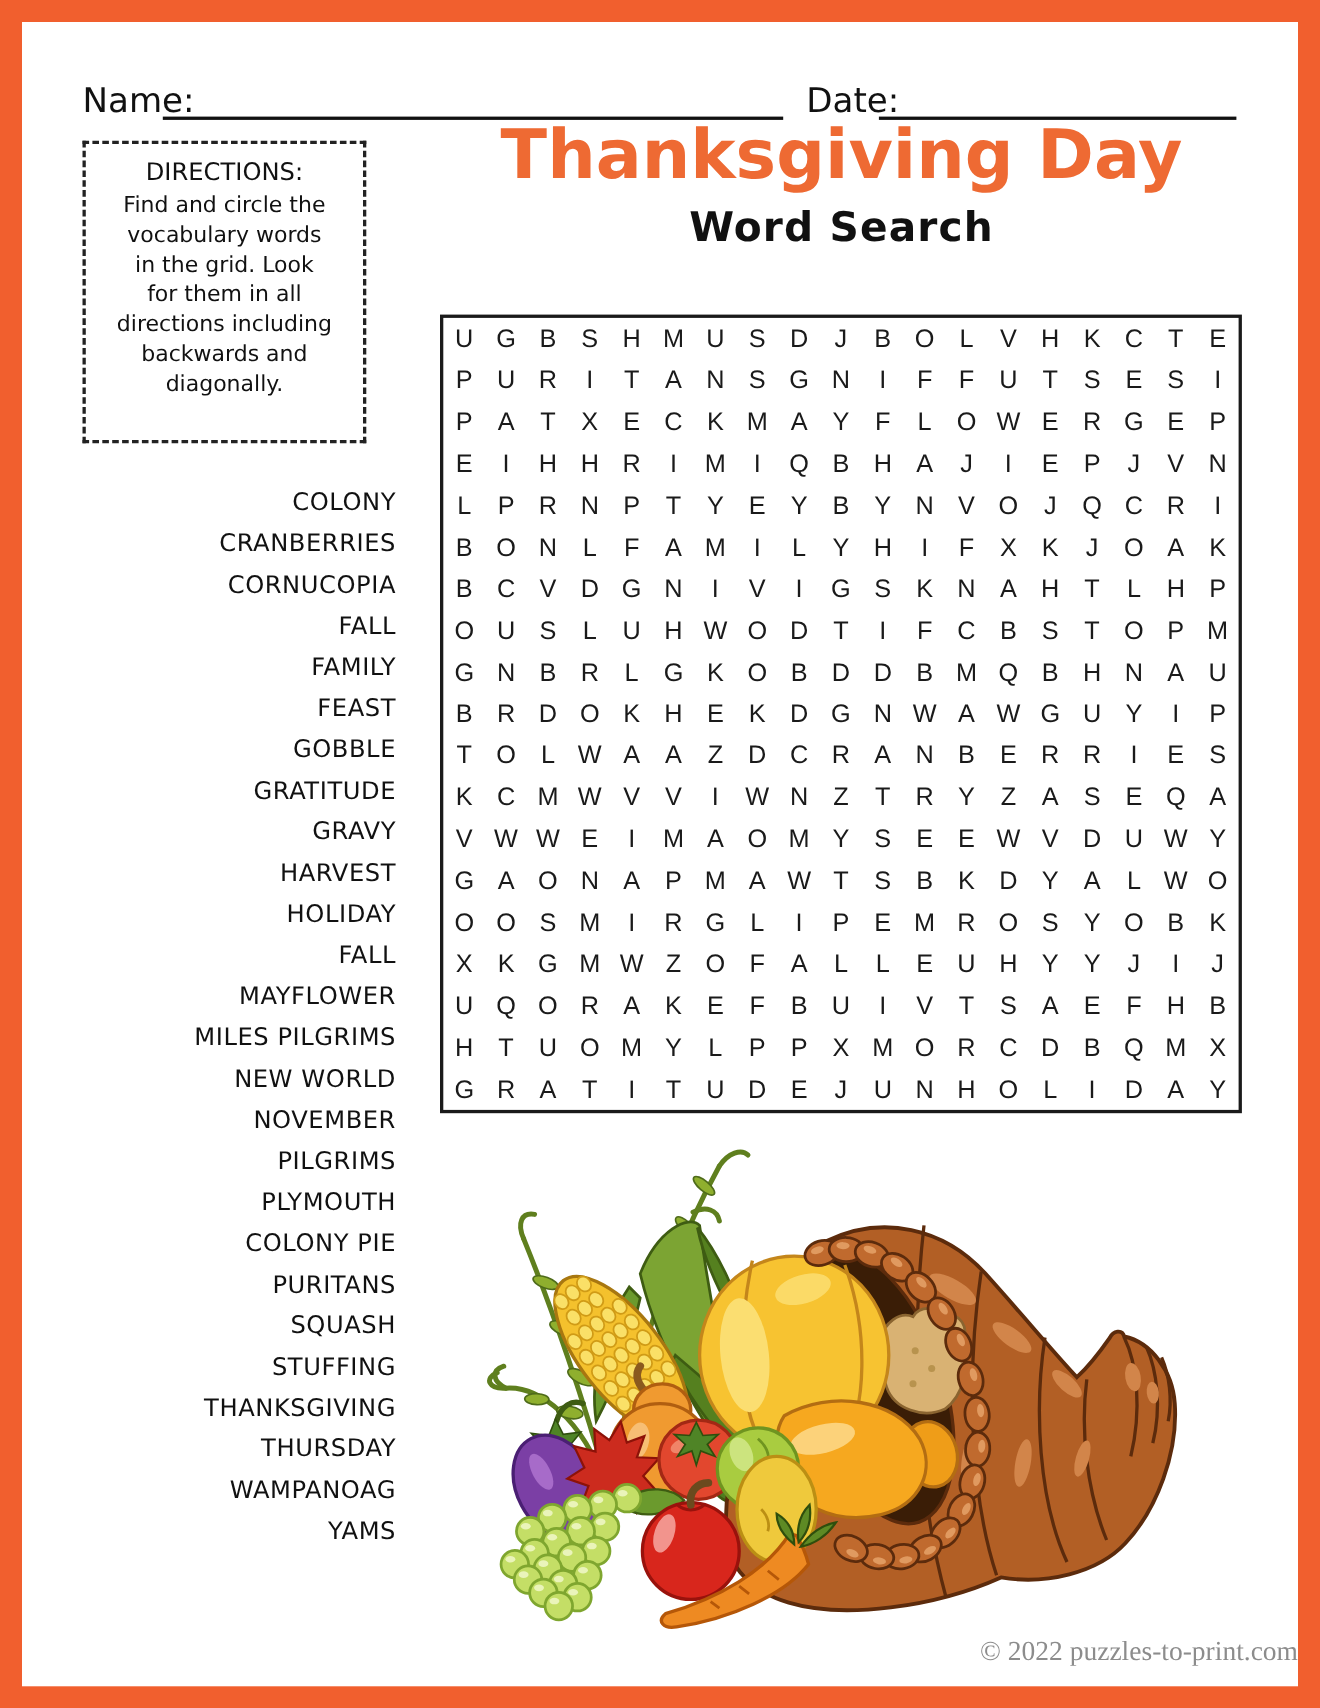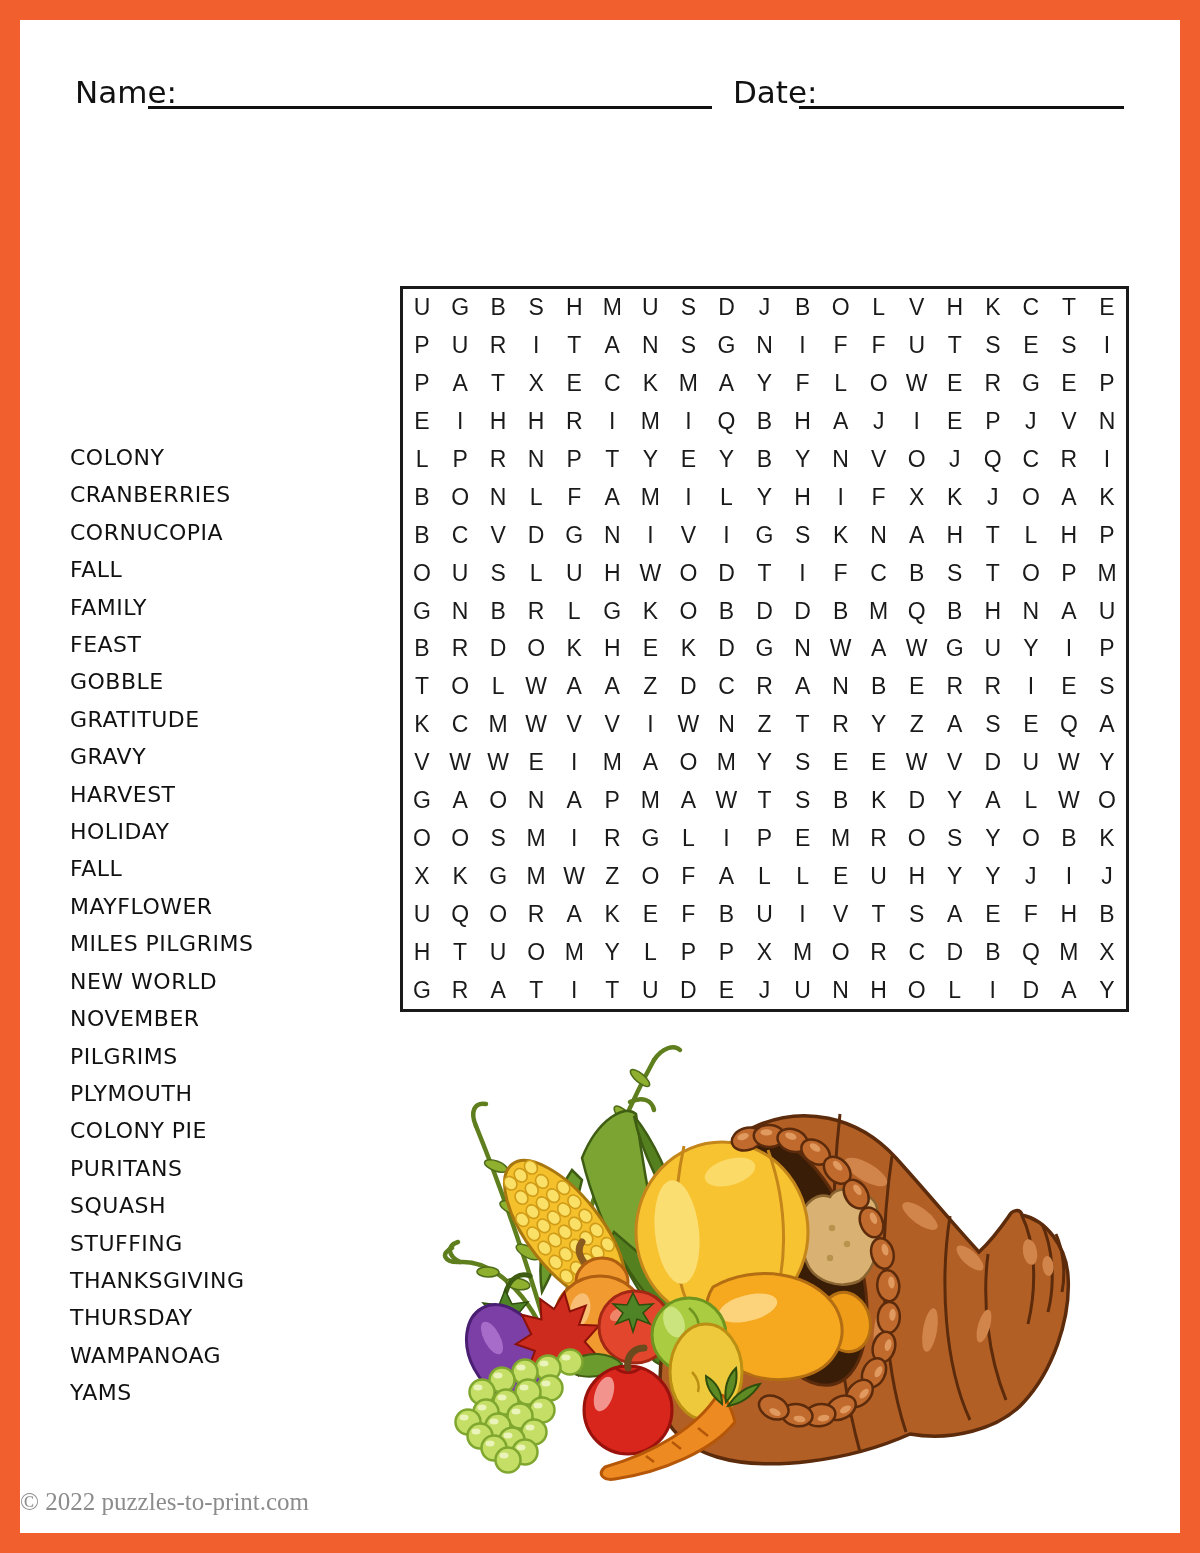--- a/index.html
+++ b/index.html
@@ -19,51 +19,65 @@
   .title{margin:0;font-size:62px;line-height:1.05;font-weight:800;color:#EE6A33;letter-spacing:0px;}
   .subtitle{margin-top:12px;font-size:37px;font-weight:600;color:#111;letter-spacing:1px;}
 
   .directions{
     position:absolute;left:55px;top:108px;width:258px;height:275px;box-sizing:border-box;
     border:3px dashed #222;text-align:center;padding:12px 5px 0 5px;
   }
   .directions-heading{font-size:22px;line-height:1.35;}
   .directions-body{font-size:20px;line-height:1.35;white-space:pre-line;}
 
-  .word-list{position:absolute;left:50px;top:419px;width:290px;text-align:left;}
+  .word-list{position:absolute;left:50px;top:419px;width:290px;text-align:right;}
   .word{font-size:22px;line-height:37.4px;letter-spacing:.5px;white-space:nowrap;}
 
   .grid{
     position:absolute;left:380px;top:266px;width:729px;height:726px;box-sizing:border-box;
     border:3px solid #1a1a1a;background:#fff;
     display:grid;grid-template-columns:repeat(19,1fr);grid-template-rows:repeat(19,1fr);
   }
   .cell{
     display:flex;align-items:center;justify-content:center;
     font-family:"Liberation Sans",sans-serif;font-size:23px;color:#1a1a1a;
   }
 
   .illustration{position:absolute;left:410px;top:1000px;width:700px;height:470px;}
 
   .footer{
-    position:absolute;left:0;right:0;top:1468px;text-align:left;
+    position:absolute;left:0;right:0;top:1468px;text-align:right;
     font-family:"Liberation Serif",serif;font-size:25px;color:#8C8C8C;
   }
 </style>
 </head>
 <body>
 
 <div class="page" style="border-color: rgb(241, 95, 46);">
 
   <span class="label name-label">Name:</span>
   <div class="write-line name-line"></div>
   <span class="label date-label">Date:</span>
   <div class="write-line date-line"></div>
 
-
+  <div class="title-block">
+    <h1 class="title" style="color: rgb(238, 106, 51);">Thanksgiving Day</h1>
+    <div class="subtitle">Word Search</div>
+  </div>
+
+  <div class="directions">
+    <div class="directions-heading">DIRECTIONS:</div>
+    <div class="directions-body">Find and circle the
+vocabulary words
+in the grid.  Look
+for them in all
+directions including
+backwards and
+diagonally.</div>
+  </div>
 
   <div class="word-list">
       <div class="word">COLONY</div>
       <div class="word">CRANBERRIES</div>
       <div class="word">CORNUCOPIA</div>
       <div class="word">FALL</div>
       <div class="word">FAMILY</div>
       <div class="word">FEAST</div>
       <div class="word">GOBBLE</div>
       <div class="word">GRATITUDE</div>

